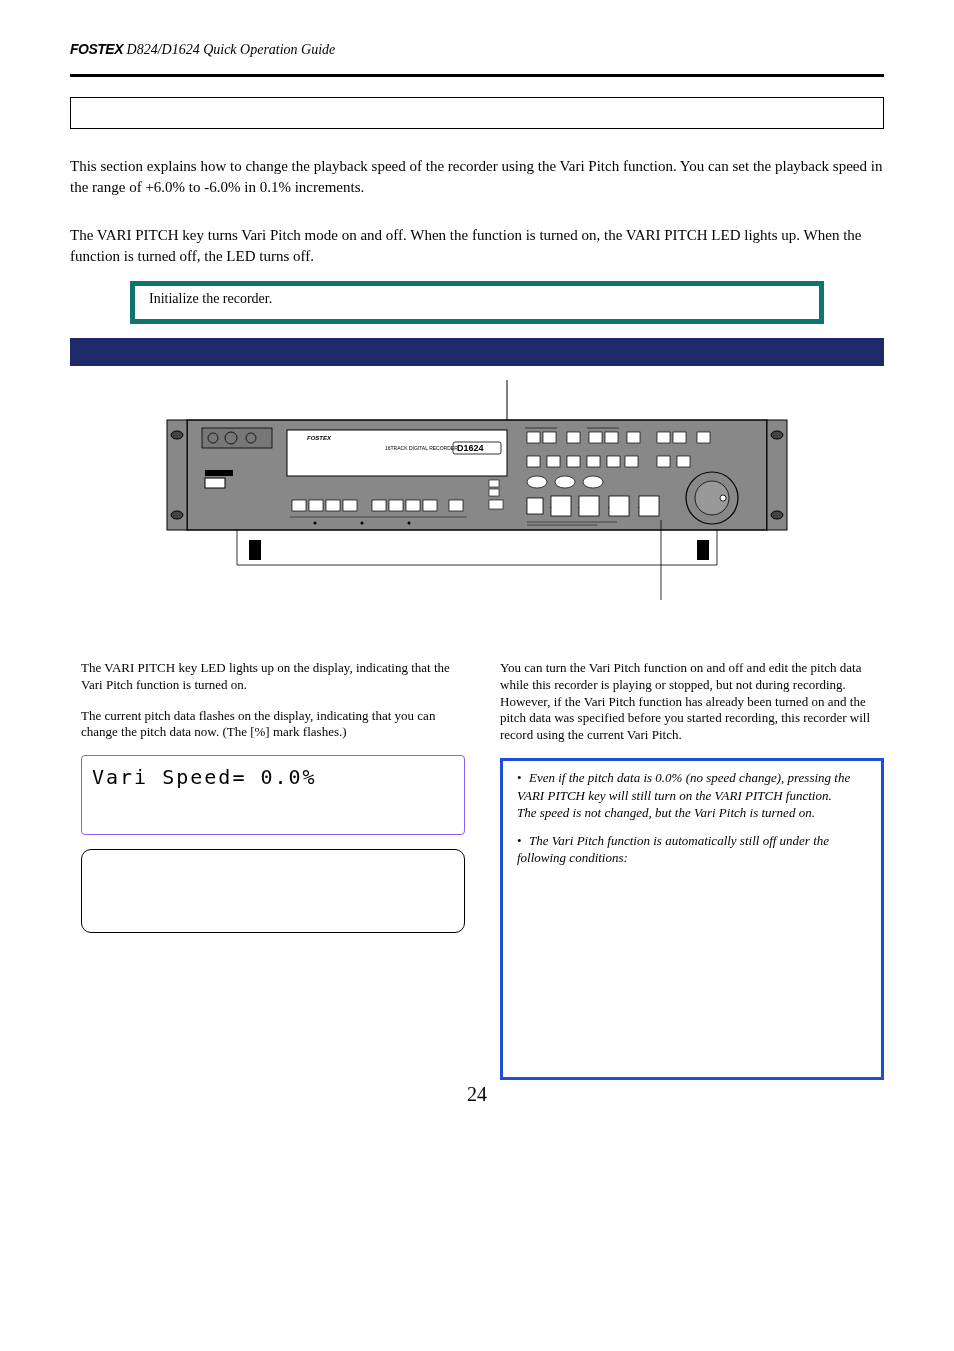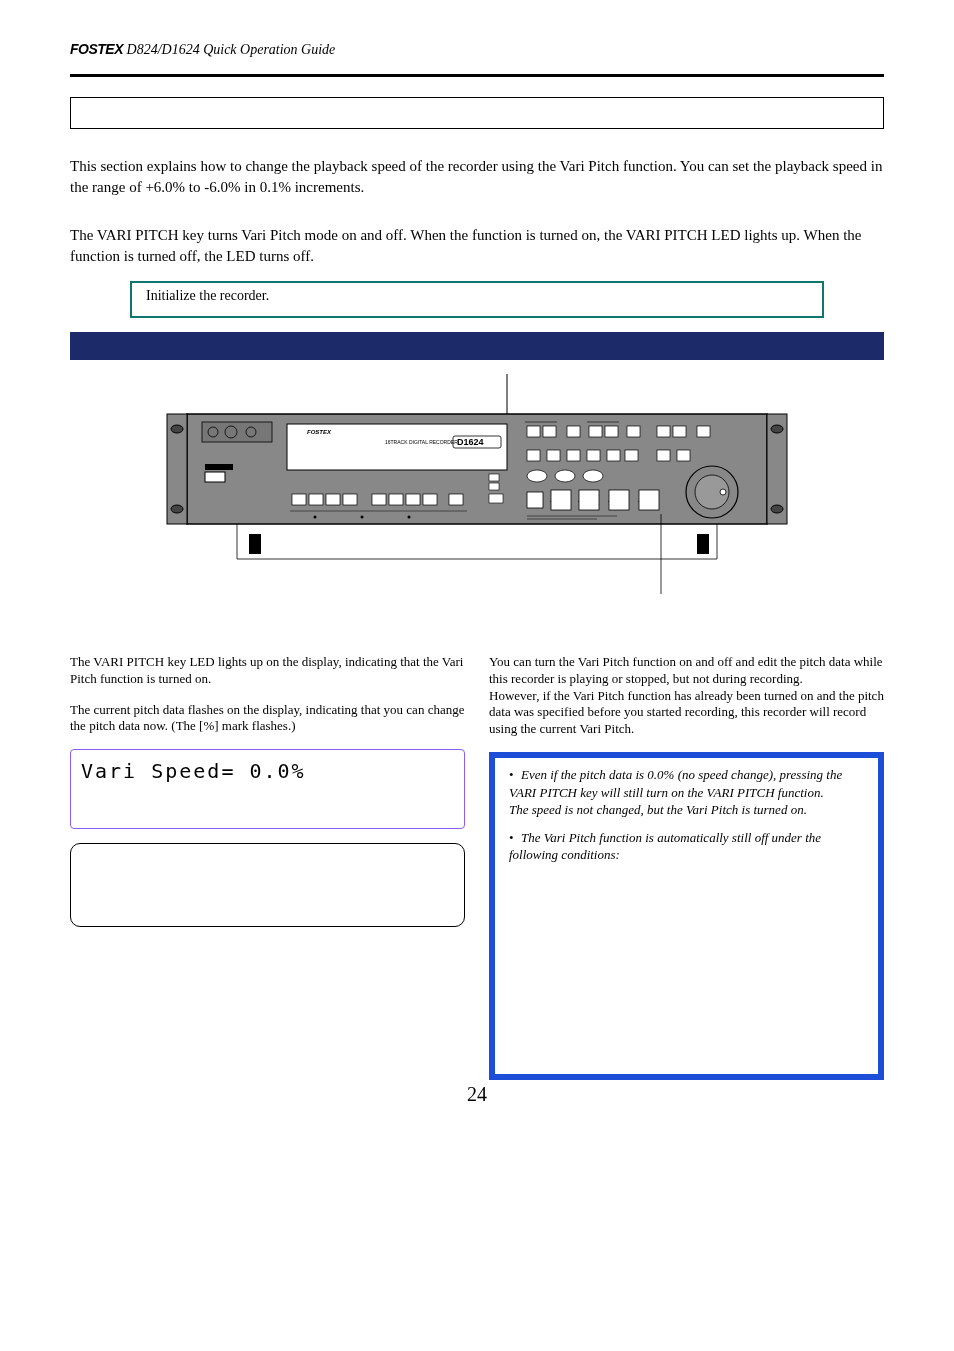--- a/index.html
+++ b/index.html
@@ -35,21 +35,21 @@
     font-size: 14px;
     font-weight: normal;
   }
   .intro {
     font-size: 15px;
     line-height: 1.4;
     margin-bottom: 14px;
     margin-top: 27px;
   }
   .init-box {
-    border: 2px solid #0f766e;
+    border: 5px solid #0f766e;
     margin-left: 60px;
     margin-right: 60px;
     padding: 4px 14px 10px 14px;
   }
   .blue-bar {
     background: #1d2a6a;
     color: #fff;
     height: 28px;
     margin-top: 14px;
     margin-bottom: 14px;
@@ -62,20 +62,21 @@
   }
   .device-svg { width: 640px; height: 220px; }
   .columns {
     display: flex;
     gap: 24px;
   }
   .col {
     flex: 1;
     font-size: 13px;
     line-height: 1.3;
+    margin-left: 11px;
   }
   .col p { margin-bottom: 14px; }
   .lcd-box {
     border: 1px solid #8b5cf6;
     border-radius: 4px;
     min-height: 80px;
     padding: 8px 10px;
     margin-bottom: 14px;
     font-family: 'Courier New', monospace;
     font-size: 20px;
@@ -86,21 +87,21 @@
     letter-spacing: 2px;
   }
   .round-box {
     border: 1px solid #000;
     border-radius: 10px;
     min-height: 84px;
     margin-bottom: 30px;
   }
   .right-intro { font-size: 13px; line-height: 1.3; margin-bottom: 6px; }
   .note-box {
-    border: 6px solid #1d4ed8;
+    border: 3px solid #1d4ed8;
     padding: 8px 10px 200px 10px; 
     font-size: 13px;
     line-height: 1.35;
   }
   .note-box ul { list-style: none; padding-left: 4px; }
   .note-box li { margin-bottom: 10px; font-style: italic; }
   .note-box li .bullet { font-style: normal; display:inline-block; width:12px;}
   .pagenum {
     text-align: center;
     font-size: 20px;

